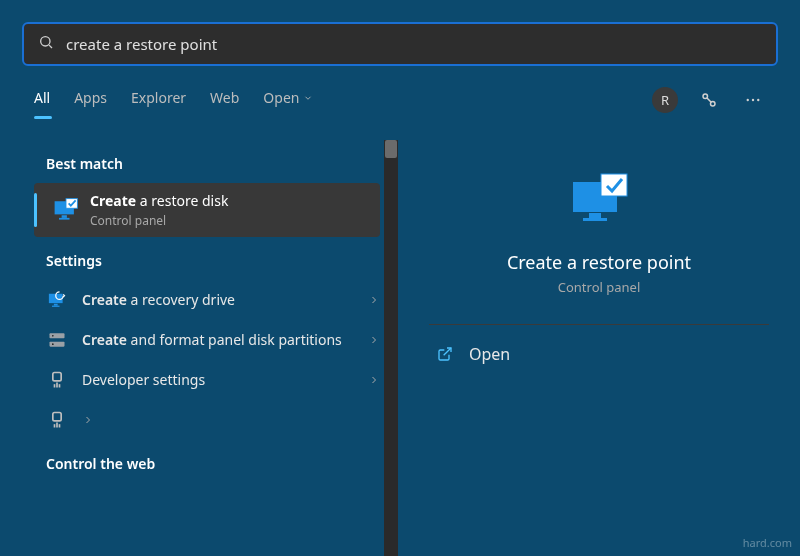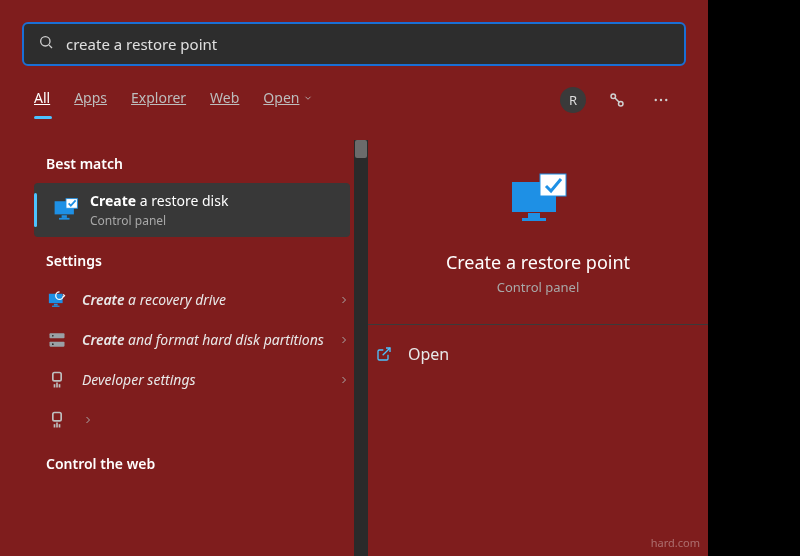--- a/index.html
+++ b/index.html
@@ -1,47 +1,47 @@
 <!DOCTYPE html>
 <html><head>
 <meta charset="utf-8">
 <style>
   * { margin: 0; padding: 0; box-sizing: border-box; font-family: "Segoe UI", system-ui, sans-serif; }
   body { background: #000; width: 800px; height: 556px; overflow: hidden; position: relative; }
-  .window { position: absolute; left: 0; top: 0; width: 708px; height: 556px; background: #7f1d1d; color: #fff; }
+  .window { position: absolute; left: 0; top: 0; width: 800px; height: 556px; background: #0c4a6e; color: #fff; }
 
   .search-wrap { padding: 22px 22px 10px 22px; }
   .search-box { display: flex; align-items: center; background: #2d2d2d; border: 2px solid #1a6fd4; border-radius: 6px; height: 44px; padding: 0 14px; }
   .search-box svg { flex-shrink: 0; }
   .search-input { flex: 1; background: transparent; border: none; outline: none; color: #e0e0e0; font-size: 15px; margin-left: 12px; }
   .search-input::placeholder { color: #888; }
 
   .tabs-row { display: flex; align-items: center; padding: 6px 34px 0 34px; gap: 24px; font-size: 14px; color: #bdbdbd; position: relative; }
-  .tab { padding: 6px 0 10px 0; cursor: pointer; position: relative; text-decoration: underline; }
+  .tab { padding: 6px 0 10px 0; cursor: pointer; position: relative; }
   .tab.active { color: #fff; }
   .tab.active::after { content: ""; position: absolute; left: 0; right: 0; bottom: -2px; height: 3px; background: #4cc2ff; border-radius: 2px; width: 18px; margin: 0 auto; }
   .tab .chev { display: inline-block; margin-left: 4px; }
   .tabs-right { margin-left: auto; display: flex; align-items: center; gap: 18px; }
   .avatar { width: 26px; height: 26px; border-radius: 50%; background: #3a3a3a; display: flex; align-items: center; justify-content: center; font-size: 13px; color: #ddd; }
   .icon-btn { width: 26px; height: 26px; display: flex; align-items: center; justify-content: center; color: #ddd; }
 
   .body { display: flex; position: absolute; top: 140px; left: 0; right: 0; bottom: 0; padding-left: 20px; }
   .left-col { width: 378px; position: relative; }
   .scroll-track { position: absolute; right: 0; top: 0; width: 14px; height: 100%; background: #2a2a2a; }
   .scroll-thumb { position: absolute; right: 1px; top: 0; width: 12px; height: 18px; background: #6b6b6b; border-radius: 2px; }
 
   .section-h { font-size: 14px; font-weight: 600; color: #fff; padding: 14px 0 10px 26px; }
   .best-item { display: flex; align-items: center; background: #383838; margin: 0 18px 0 14px; border-radius: 4px; padding: 8px 10px; position: relative; }
   .best-item::before { content: ""; position: absolute; left: 0; top: 10px; bottom: 10px; width: 3px; background: #4cc2ff; border-radius: 2px; }
   .best-item .ico { width: 28px; height: 28px; margin: 0 10px 0 8px; flex-shrink: 0; }
   .best-item .txt { display: flex; flex-direction: column; }
   .best-item .title { font-size: 14px; color: #fff; }
   .best-item .sub { font-size: 12px; color: #a8a8a8; margin-top: 2px; }
 
-  .row-item { display: flex; align-items: center; padding: 9px 18px 9px 26px; cursor: pointer; position: relative; font-style: italic; }
+  .row-item { display: flex; align-items: center; padding: 9px 18px 9px 26px; cursor: pointer; position: relative; }
   .row-item .ico { width: 22px; height: 22px; margin-right: 14px; flex-shrink: 0; display: flex; align-items: center; justify-content: center; }
   .row-item .title { font-size: 14px; color: #e8e8e8; flex: 1; line-height: 1.25; }
   .row-item .title b { font-weight: 600; }
   .row-item .chev-r { color: #aaa; }
 
   .right-col { flex: 1; display: flex; flex-direction: column; align-items: center; padding-top: 28px; }
   .detail-card { width: 340px; display: flex; flex-direction: column; align-items: center; }
   .big-icon { width: 64px; height: 64px; margin-bottom: 18px; position: relative; }
   .detail-title { font-size: 18px; color: #fff; margin-bottom: 4px; }
   .detail-sub { font-size: 13px; color: #a8a8a8; margin-bottom: 28px; }
@@ -147,21 +147,21 @@
 
       <div class="row-item">
         <span class="ico">
           <svg width="20" height="20" viewBox="0 0 24 24" fill="#9aa0a6">
               <rect x="3" y="4" width="18" height="6" rx="1"></rect>
               <rect x="3" y="14" width="18" height="6" rx="1"></rect>
               <circle cx="7" cy="7" r="1" fill="#1f1f1f"></circle>
               <circle cx="7" cy="17" r="1" fill="#1f1f1f"></circle>
             </svg>
         </span>
-        <div class="title"><b>Create</b><span> and format hard disk partitions</span></div>
+        <div class="title"><b>Create</b><span> and format panel disk partitions</span></div>
         <span class="chev-r"><svg width="12" height="12" viewBox="0 0 24 24" fill="none" stroke="#aaa" stroke-width="2">
               <polyline points="9 18 15 12 9 6"></polyline>
             </svg></span>
       </div>
 
       <div class="row-item">
         <span class="ico">
           <svg width="20" height="20" viewBox="0 0 24 24" fill="none" stroke="#bfbfbf" stroke-width="2">
               <rect x="7" y="3" width="10" height="10" rx="2"></rect>
               <line x1="9" y1="17" x2="9" y2="21"></line>

